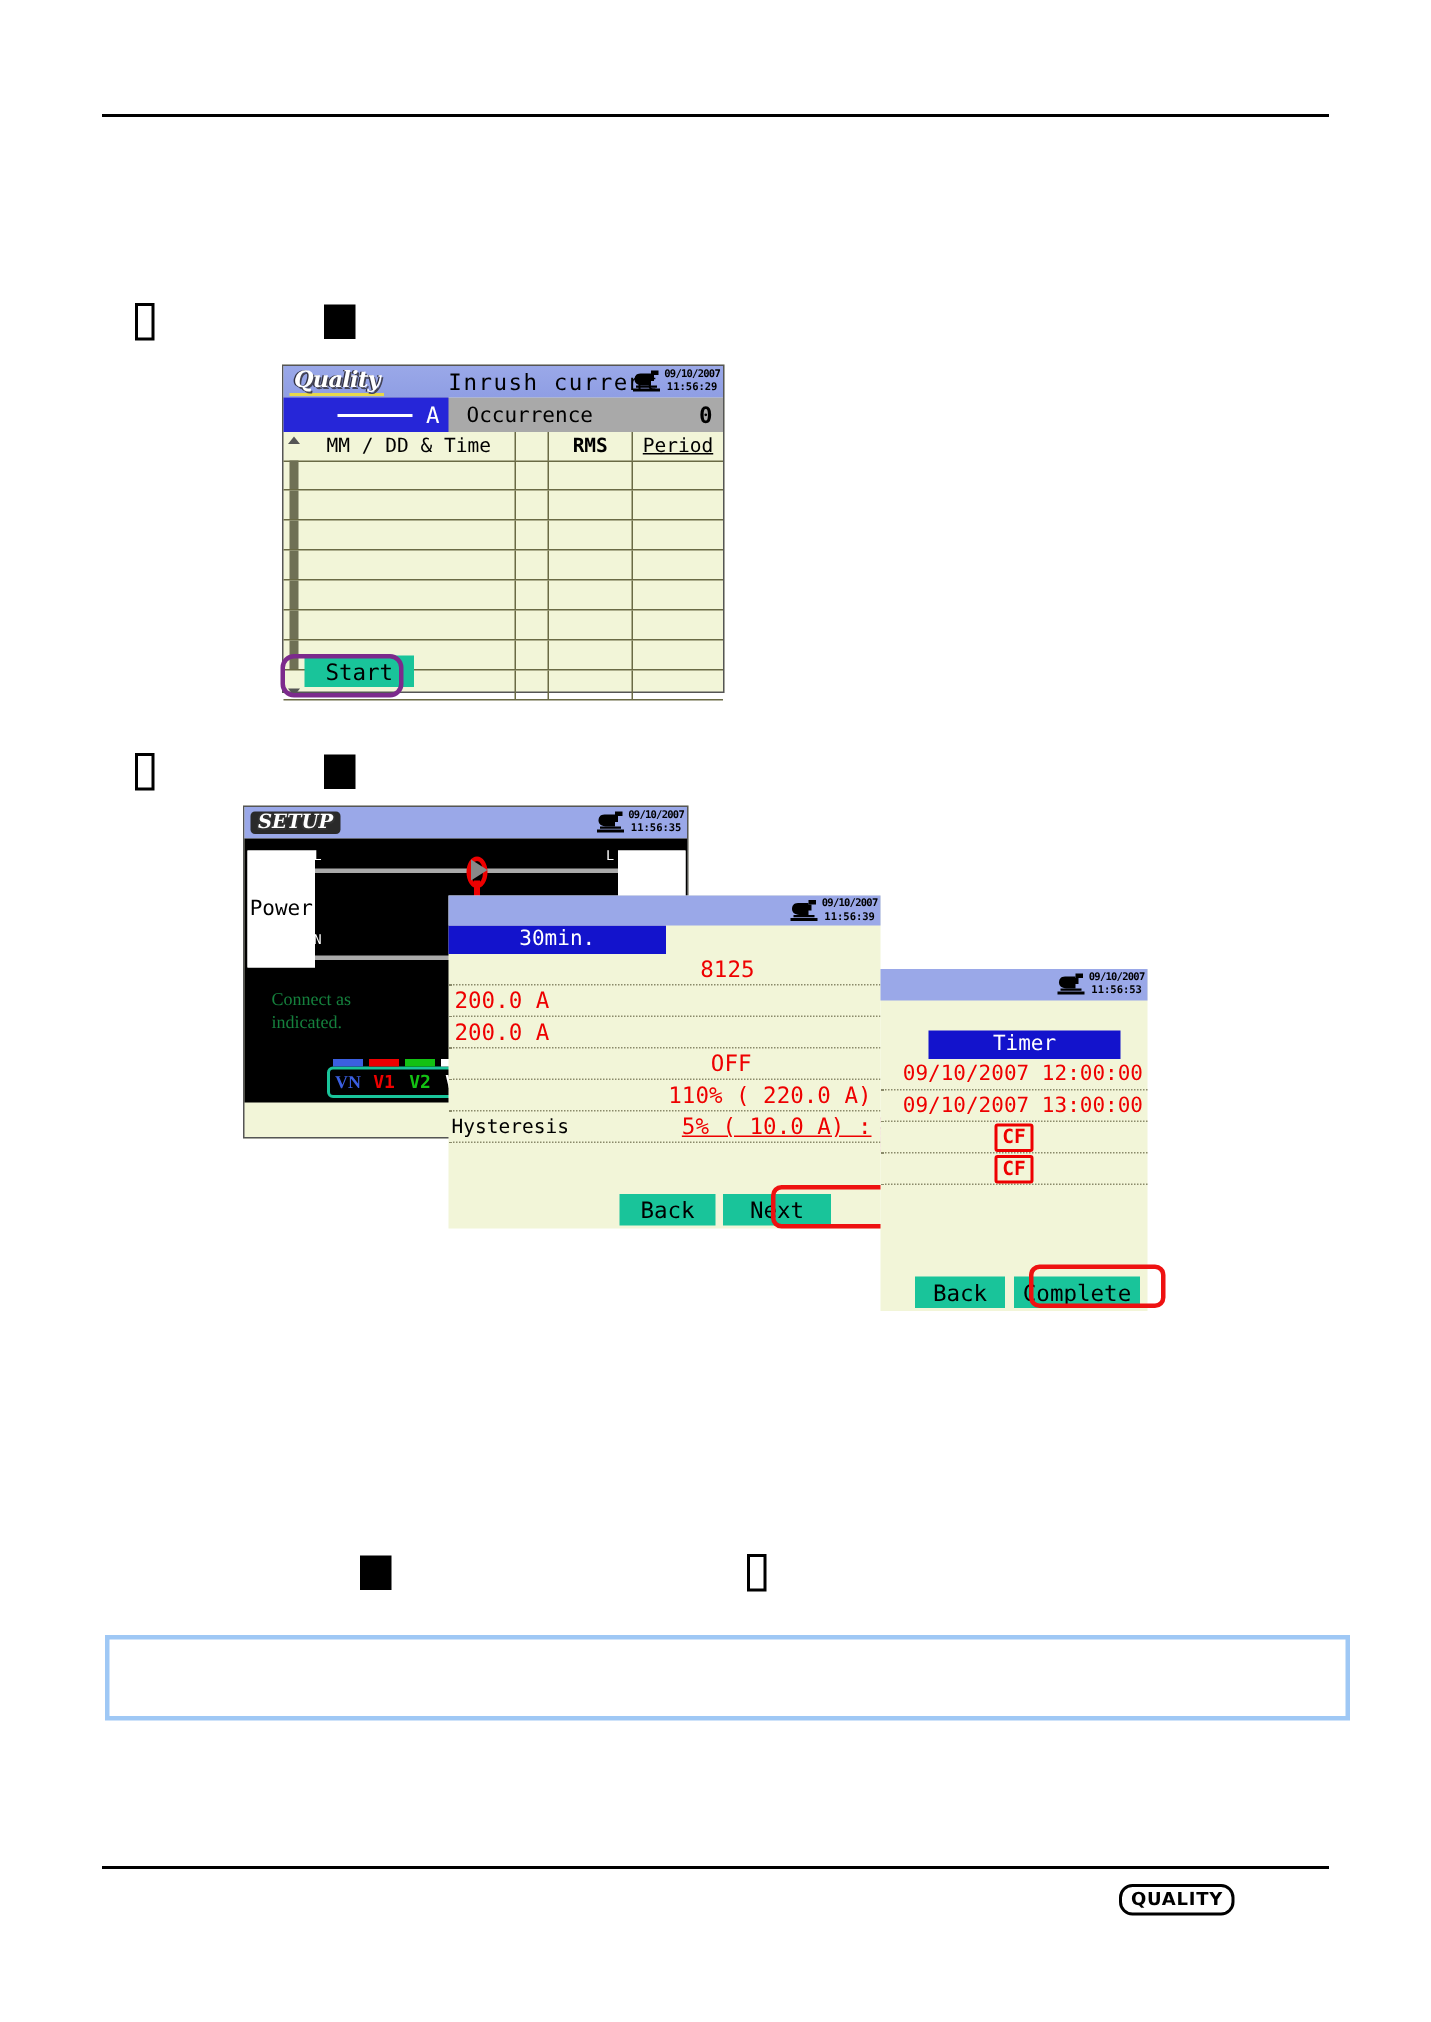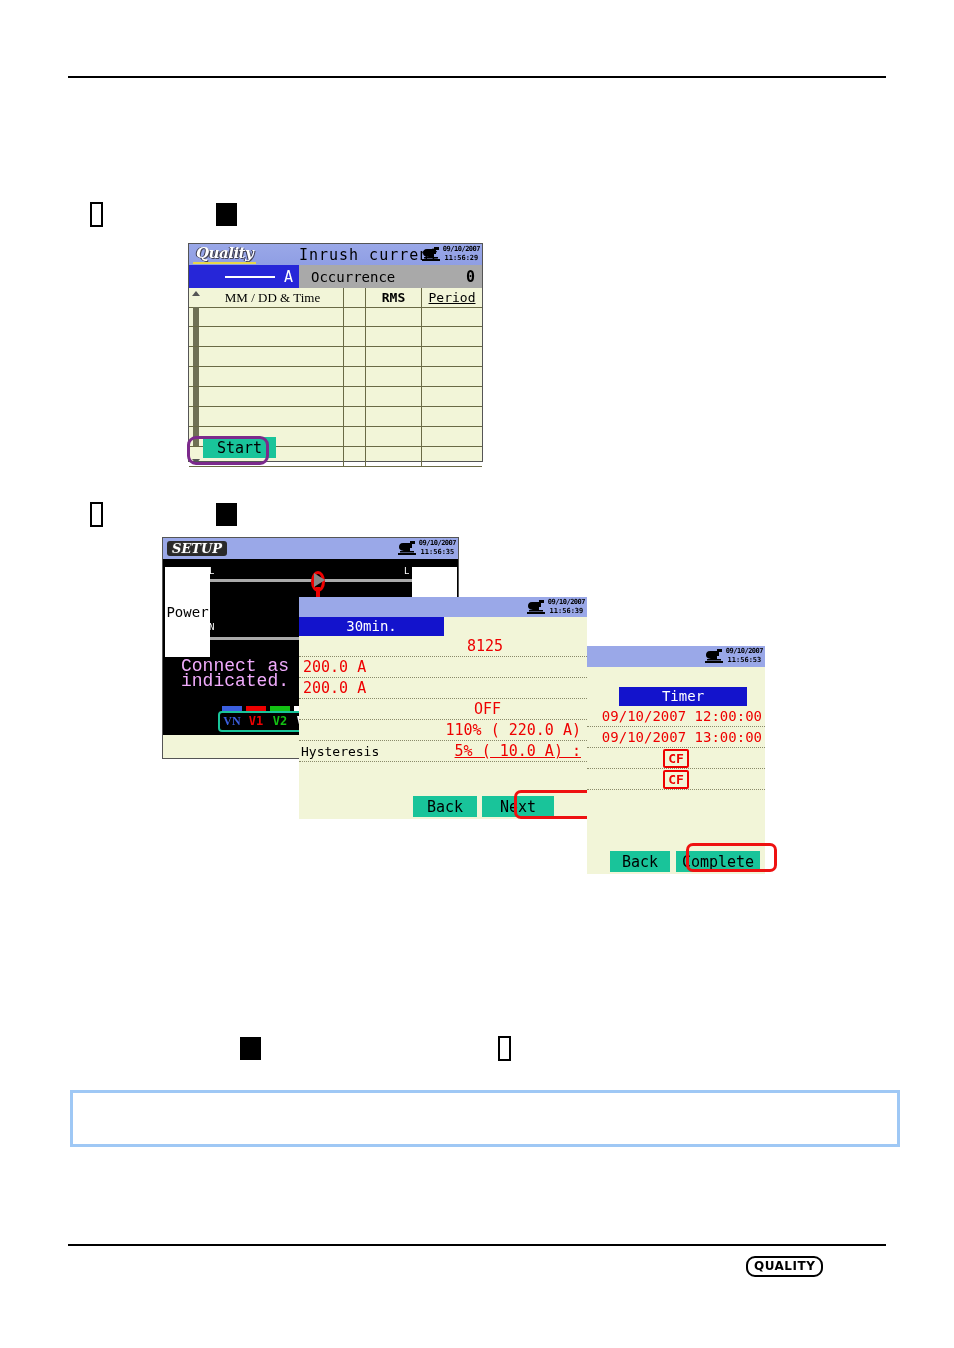--- a/index.html
+++ b/index.html
@@ -192,21 +192,21 @@
   }
   .sb-arrow-up { top: 3px; border-bottom: 5px solid #555; }
   .sb-arrow-dn { bottom: 2px; border-top: 5px solid #555; }
   .sb-track {
     position: absolute;
     left: 4px; top: 14px; bottom: 14px;
     width: 6px;
     background: #6f7055;
   }
   .th { display:flex; align-items:center; justify-content:center; border-right: 1px solid #6a6a45; box-sizing:border-box; }
-  .th.c1 { width: 142px; font-family: Liberation Serif, serif; }
+  .th.c1 { width: 142px; }
   .th.c2 { width: 22px; }
   .th.c3 { width: 56px; font-weight: bold; }
   .th.c4 { flex: 1; border-right: 0; text-decoration: underline; }
   .tbl-body { position: absolute; left: 0; right: 0; top: 19px; bottom: 0; }
   .trow {
     display: flex;
     height: 19px;
     border-bottom: 1px solid #6a6a45;
   }
   .tcell { box-sizing: border-box; border-right: 1px solid #6a6a45; }
@@ -292,23 +292,23 @@
   }
   .clamp-tri {
     position: absolute;
     width: 0; height: 0;
     border-top: 7px solid transparent;
     border-bottom: 7px solid transparent;
     border-left: 11px solid #888888;
   }
   .connect-text {
     position: absolute;
-    color: #f0abfc;
-    font-family: Liberation Mono, monospace;
-    font-size: 18px;
+    color: #15803d;
+    font-family: Liberation Serif, serif;
+    font-size: 12px;
     line-height: 15px;
     white-space: pre;
   }
   .term-strip {
     position: absolute;
     border: 2px solid #19c49a;
     border-radius: 4px;
     display: flex;
     background: #000;
     box-sizing: border-box;
@@ -628,21 +628,21 @@
 
     <div class="setup-canvas">
 
       <div class="wire" style="left:42px; top:20px; width:215px;"></div>
       <div class="wire" style="left:42px; top:78px; width:215px;"></div>
       <span class="wire-label" style="left:46px; top:7px;">L</span>
       <span class="wire-label" style="left:241px; top:7px;">L</span>
       <span class="wire-label" style="left:46px; top:63px;">N</span>
       <span class="wire-label" style="left:241px; top:63px;">N</span>
 
-      <div class="box-white" style="left:2px; top:8px; width:45px; height:90px;">Power</div>
+      <div class="box-white" style="left:2px; top:8px; width:45px; height:78px;">Power</div>
       <div class="box-white" style="left:249px; top:8px; width:45px; height:78px;">Load</div>
 
       <div class="clamp-line" style="left:153px; top:28px; height:126px;"></div>
       <div class="clamp-ring" style="left:148px; top:12px;"></div>
       <div class="clamp-tri" style="left:151px; top:14px;"></div>
 
       <div class="connect-text" style="left:18px; top:100px;">Connect as
 indicated.</div>
 
       <div class="term-strip" style="left:55px; top:152px; width:196px; height:21px;">

